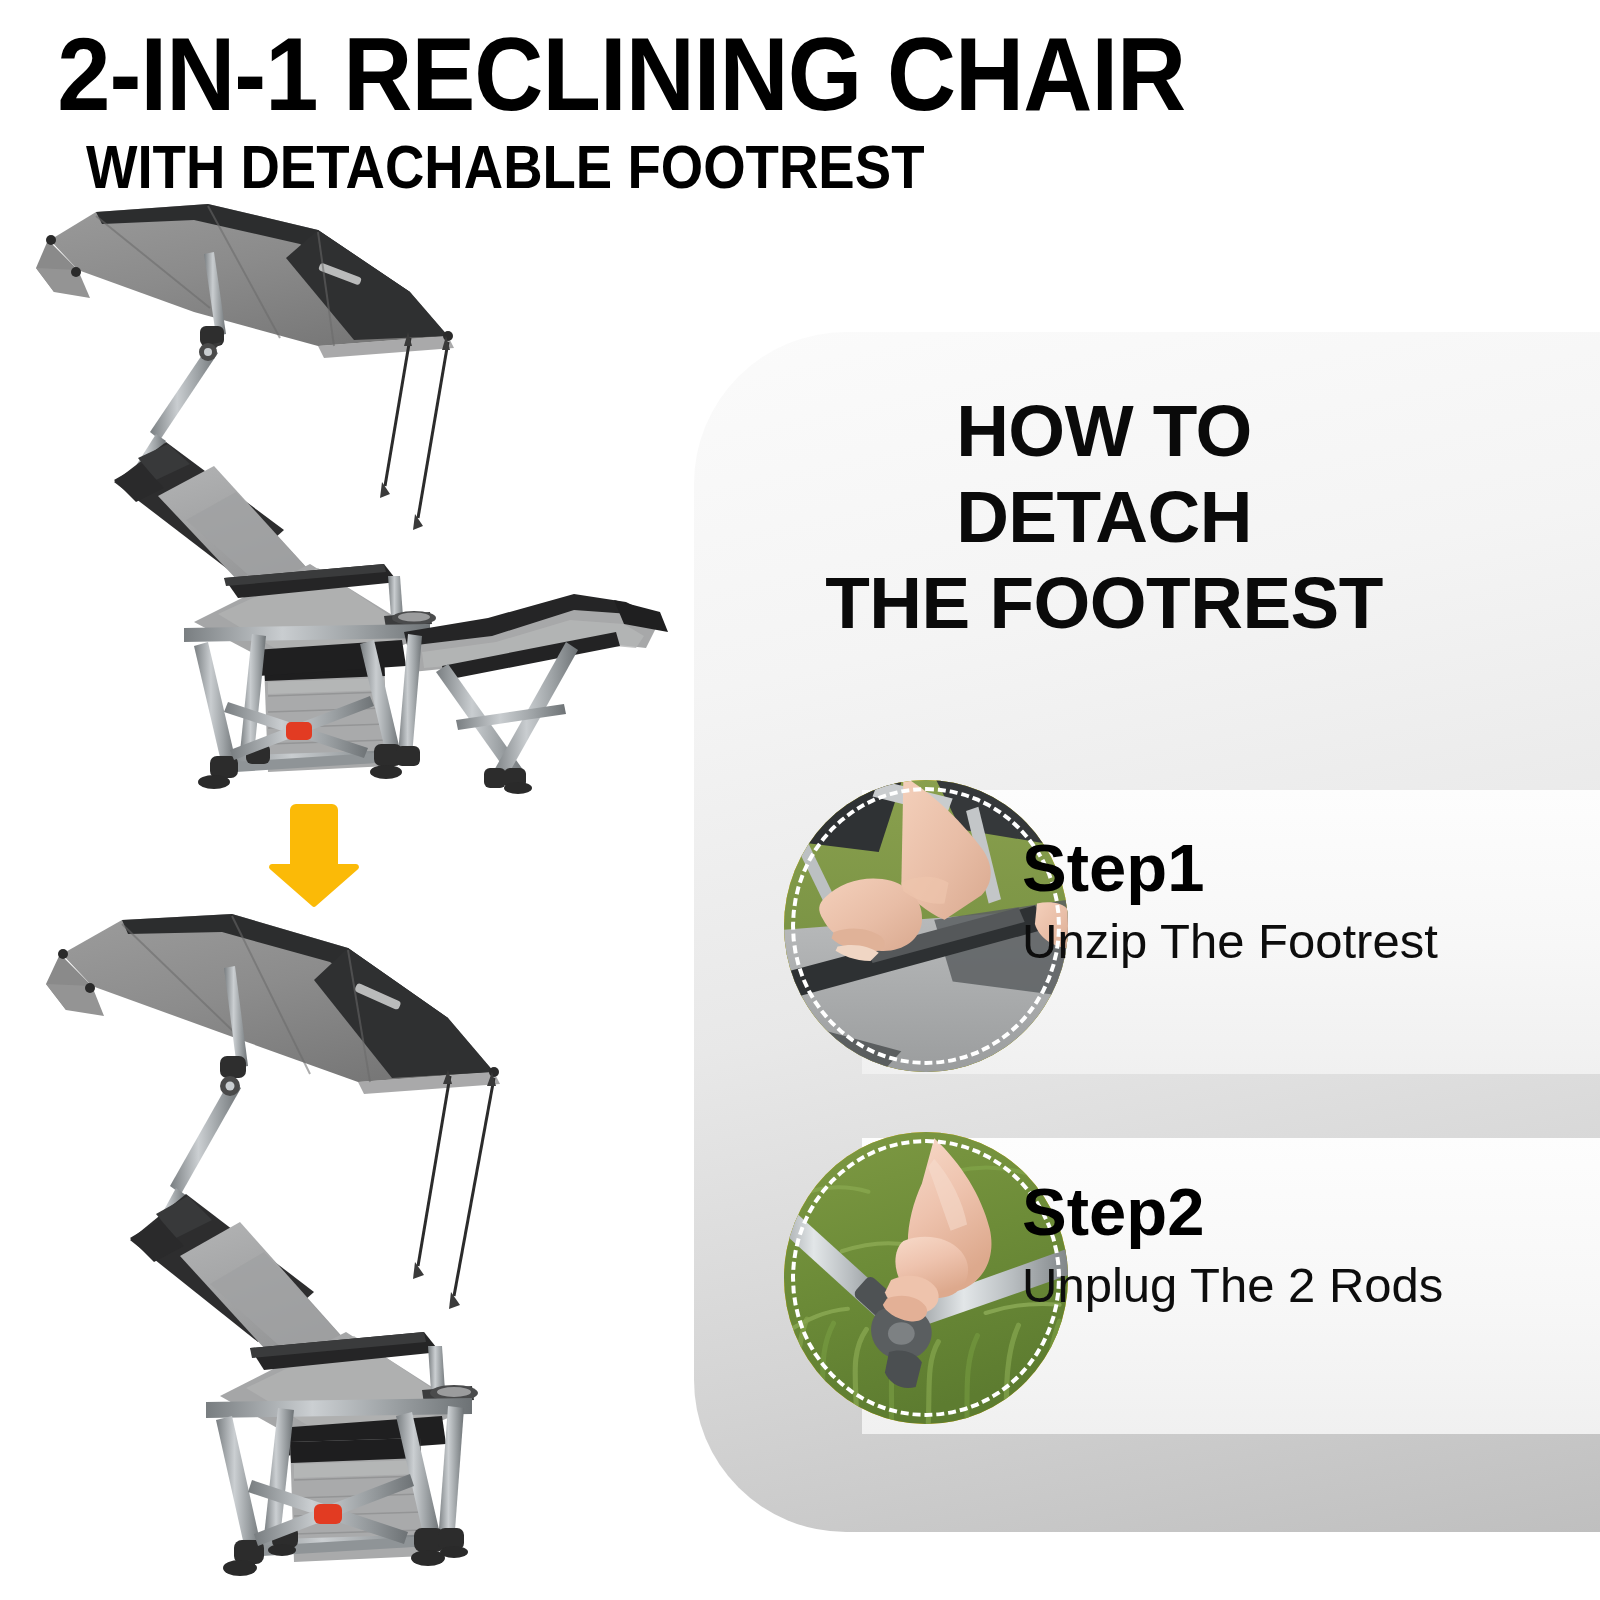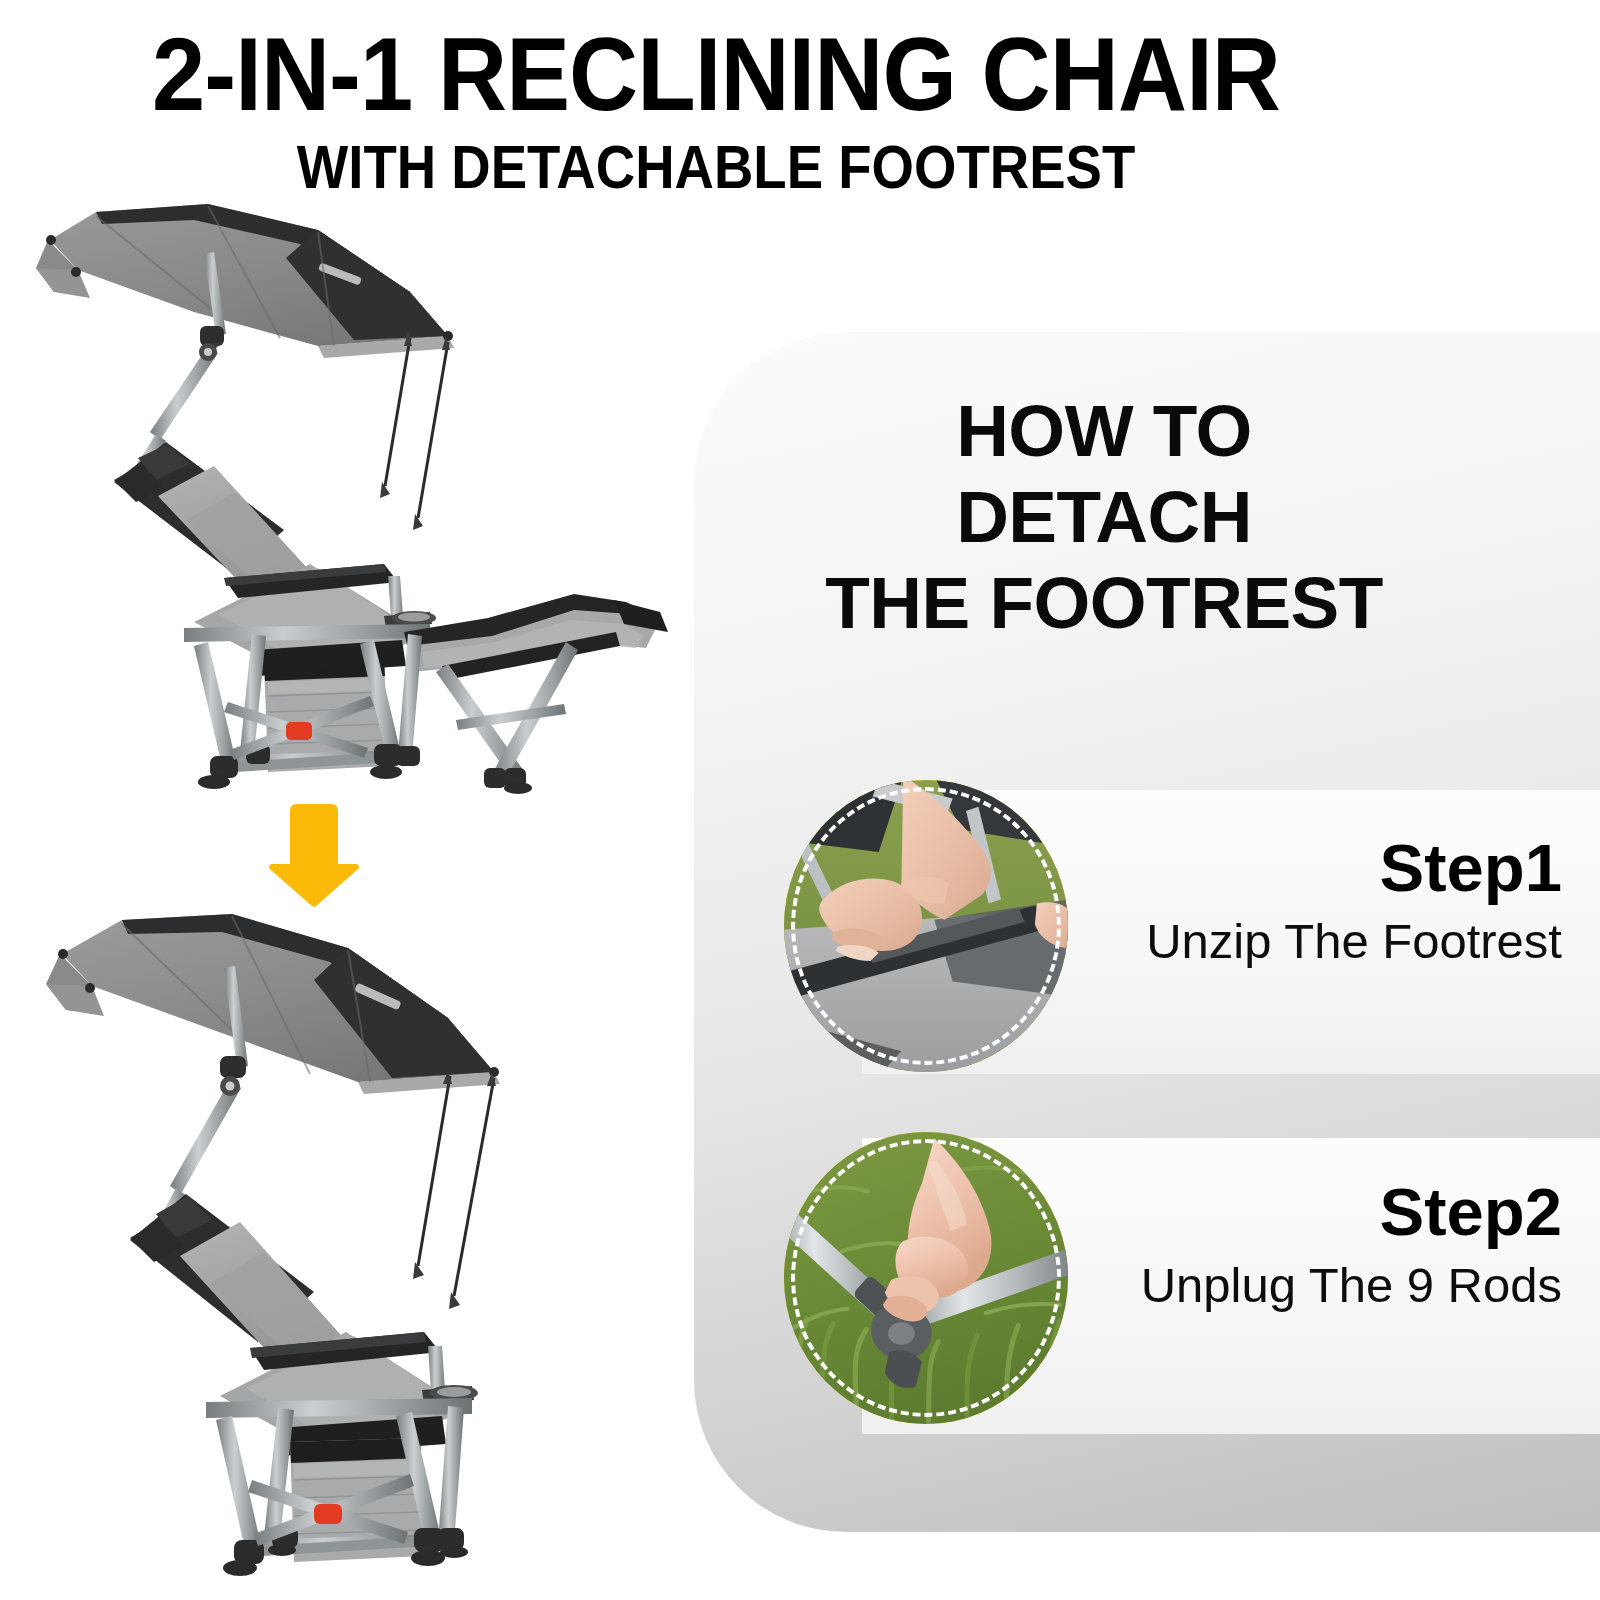--- a/index.html
+++ b/index.html
@@ -4,21 +4,21 @@
 <style>
   * { margin:0; padding:0; box-sizing:border-box; }
   html,body { width:1600px; height:1600px; background:#ffffff; }
   body {
     font-family:"Liberation Sans", sans-serif;
     position:relative; overflow:hidden;
     -webkit-font-smoothing:antialiased;
   }
 
   
-  #headline { position:absolute; left:0; top:0; width:1432px; height:210px; text-align:center; }
+  #headline { position:absolute; left:0; top:0; width:1432px; height:210px; }
   #title-main{
     font-family:"Liberation Sans Narrow","Liberation Sans",sans-serif;
     font-weight:700; font-size:104px; line-height:112px; letter-spacing:-1px;
     color:#000; transform:scaleX(.92); transform-origin:center top;
     padding-top:18px; white-space:nowrap;
   }
   #title-sub{
     font-family:"Liberation Sans Narrow","Liberation Sans",sans-serif;
     font-weight:700; font-size:62px; line-height:66px; letter-spacing:0px;
     color:#000; transform:scaleX(.88); transform-origin:center top;
@@ -53,21 +53,21 @@
     background:#f3b800; overflow:hidden;
   }
   .step-photo .dash{
     position:absolute; inset:7px; border-radius:50%;
     border:4px dashed #ffffff; overflow:hidden;
   }
   .step-photo .pic{ position:absolute; inset:-4px; border-radius:50%; overflow:hidden; }
   #photo1{ left:784px; top:780px; }
   #photo2{ left:784px; top:1132px; }
 
-  .step-text{ position:absolute; width:560px; left:1022px; text-align:right; padding-right:20px; }
+  .step-text{ position:absolute; width:560px; left:1022px; text-align:left; padding-right:20px; }
   .step-title{ font-weight:700; font-size:67px; line-height:72px; color:#000; }
   .step-desc { font-weight:400; font-size:49px; line-height:58px; color:#0d0d0d; margin-top:8px; }
   #text1{ top:832px; }
   #text2{ top:1176px; }
 
   
   #chair-top{ position:absolute; left:18px; top:196px; width:660px; height:600px; }
   #chair-bottom{ position:absolute; left:18px; top:896px; width:620px; height:690px; }
   #arrow{ position:absolute; left:264px; top:800px; width:100px; height:110px; }
 
@@ -207,21 +207,21 @@
         <path d="M150 30 C166 48 178 72 182 94 L166 100 C158 78 150 54 144 38 Z" fill="#f6ddcd" opacity=".55"></path>
       </g>
     </svg>
   </div>
   <div class="dash"></div>
 </div>
 
 <div id="text2" class="step-text">
   <div class="step-title">Step2</div>
   <div class="step-desc">
-    <div>Unplug The 9 Rods</div>
+    <div>Unplug The 2 Rods</div>
   </div>
 </div>
 
 <div id="chair-top">
   <svg viewBox="0 0 660 600" width="660" height="600">
     <defs>
       <linearGradient id="cg1" x1="0" y1="0" x2=".7" y2="1">
         <stop offset="0" stop-color="#9a9a9a"></stop>
           <stop offset=".5" stop-color="#8b8b8b"></stop>
         <stop offset="1" stop-color="#787878"></stop>

